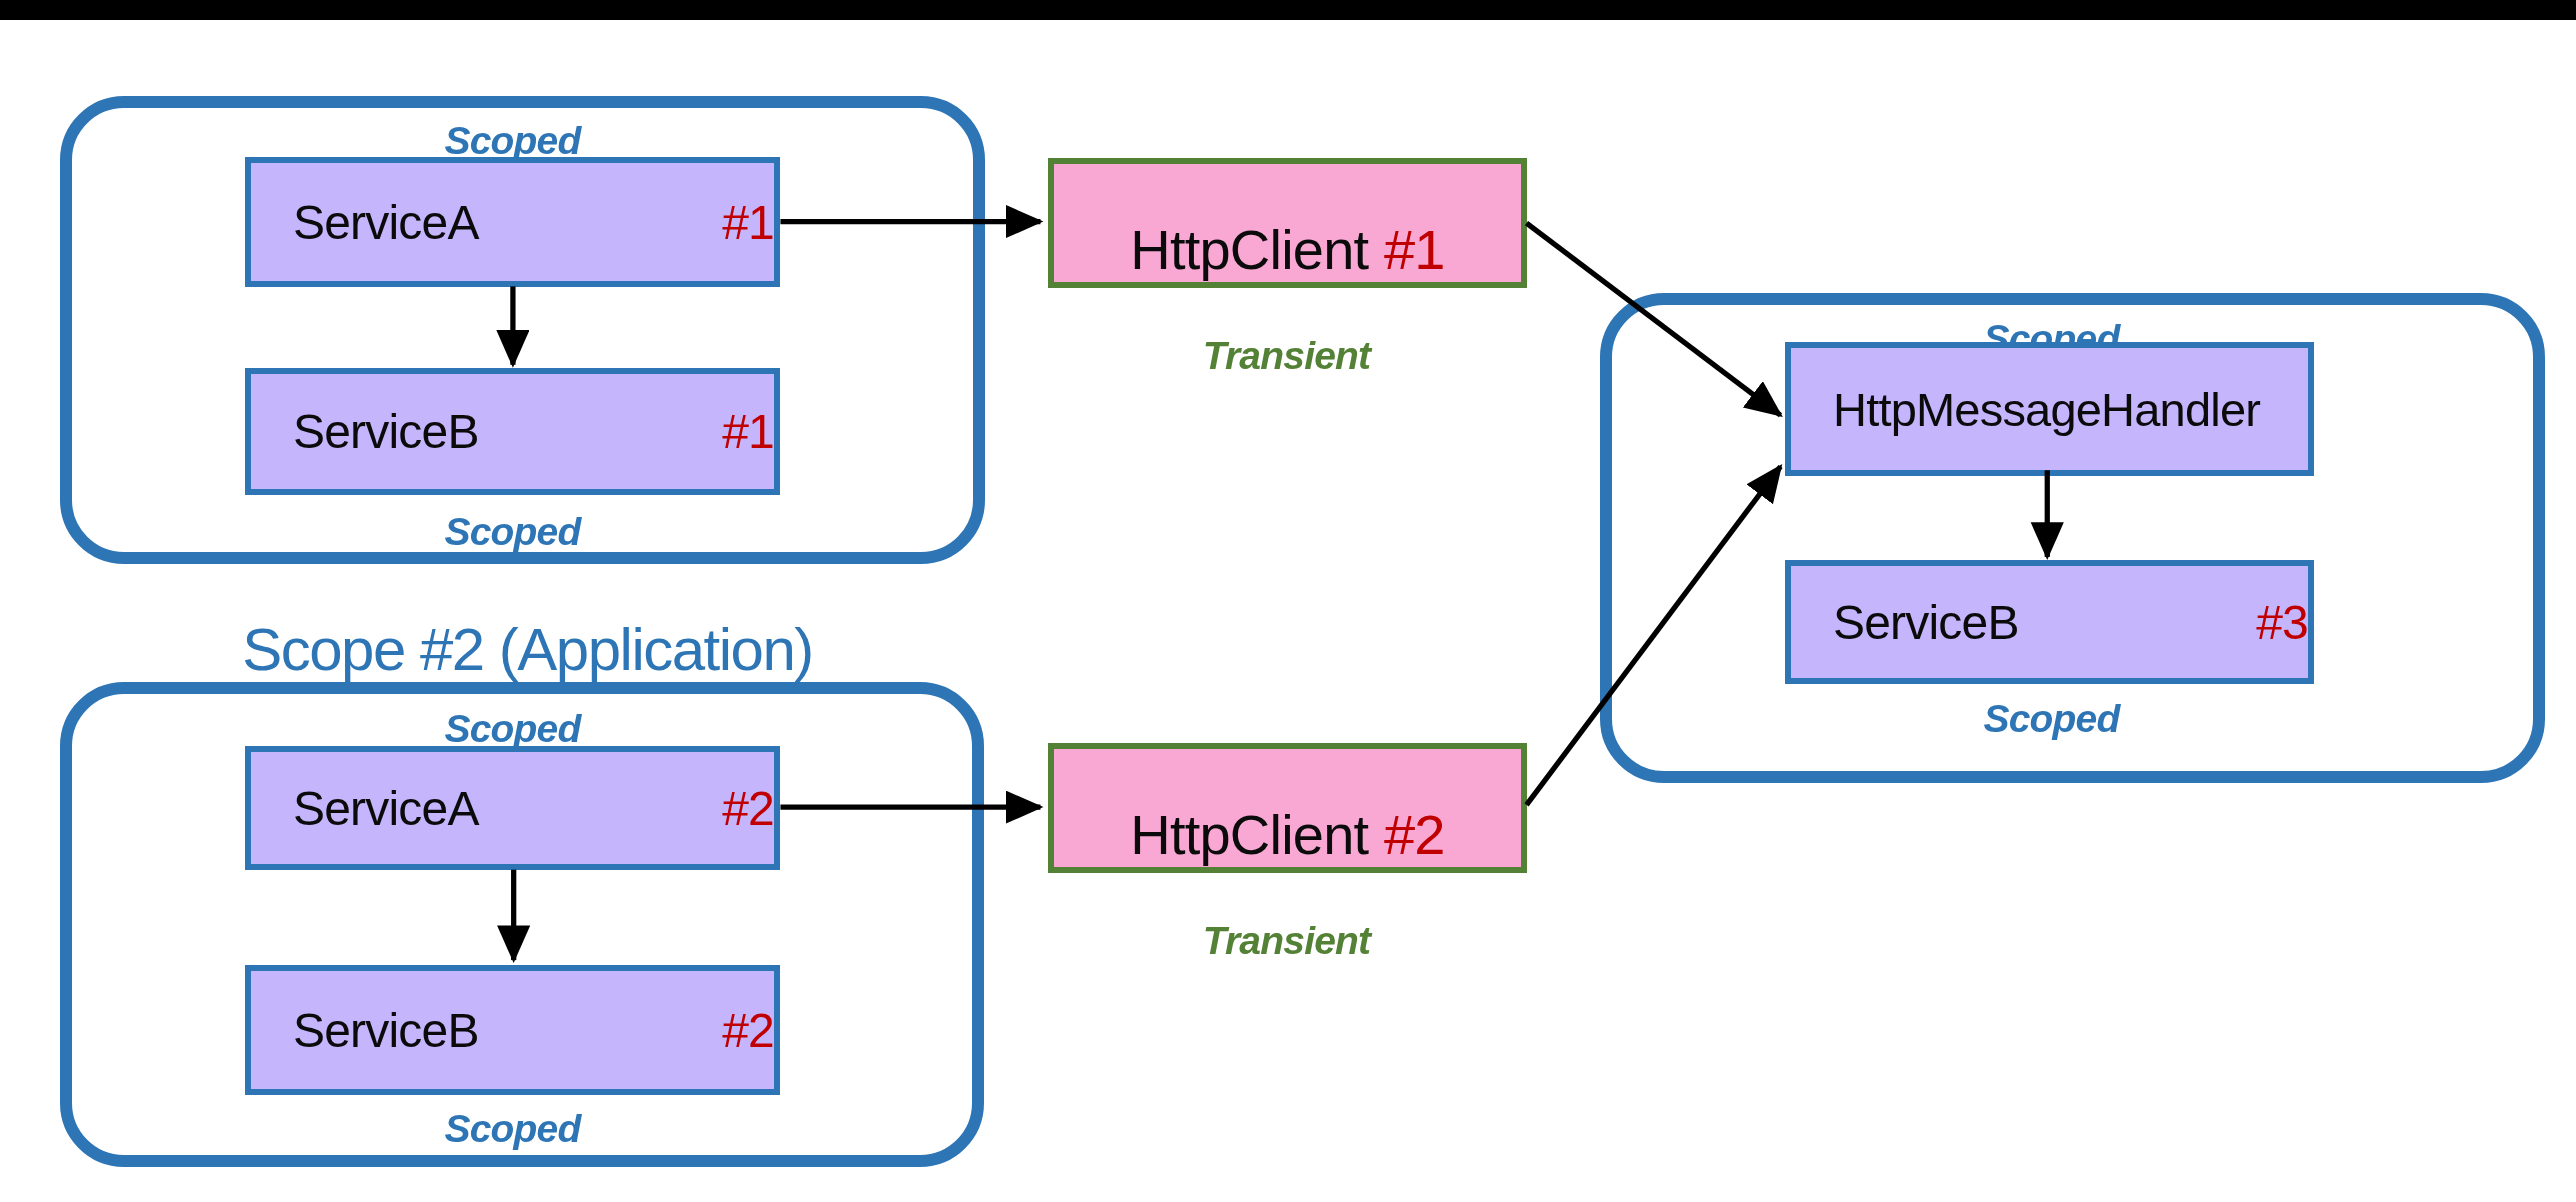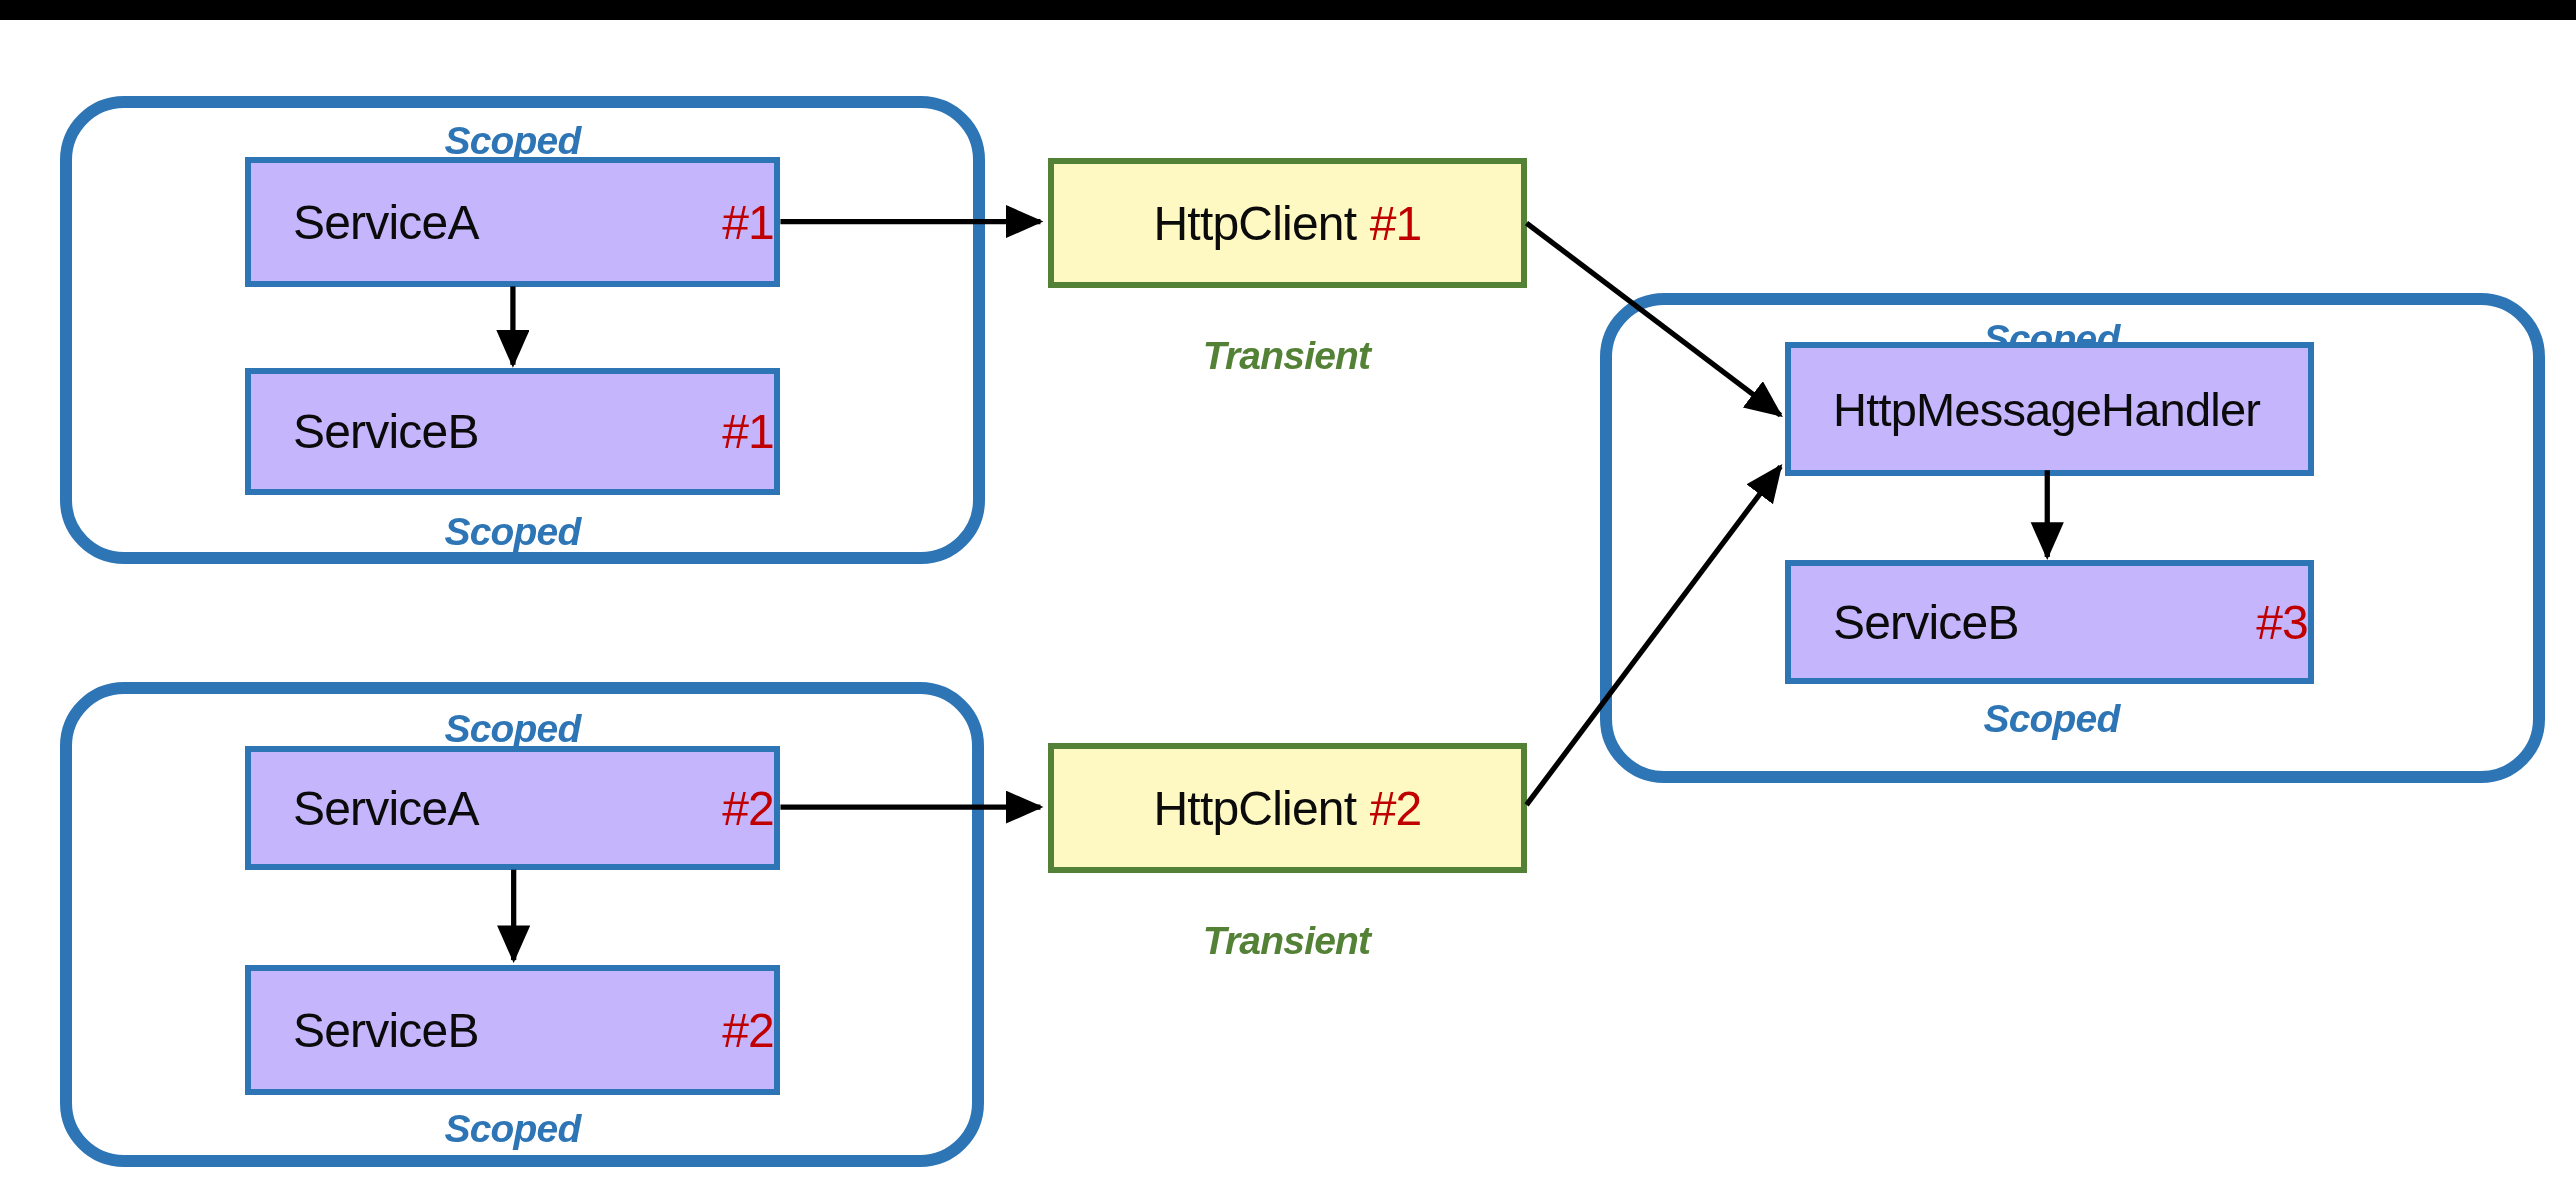--- a/index.html
+++ b/index.html
@@ -43,25 +43,25 @@
     border:6px solid #2E75B6;
     box-sizing:border-box;
     display:flex;align-items:center;justify-content:space-between;
     font-size:48px;letter-spacing:-0.8px;color:#0b0b0b;
     white-space:nowrap;
     padding-left:42px;
   }
   .svc-box.hmh{font-size:47px;}
   .client-box{
     position:absolute;
-    background:#fef9c3;
+    background:#f9a8d4;
     border:6px solid #538135;
     box-sizing:border-box;
-    display:flex;align-items:center;justify-content:center;
-    font-size:48px;letter-spacing:-0.8px;color:#0b0b0b;
+    display:flex;align-items:flex-end;justify-content:center;
+    font-size:56px;letter-spacing:-0.8px;color:#0b0b0b;
     white-space:nowrap;
   }
   .inst{color:#C00000;margin-left:0.28em;}
   .inst:empty{margin-left:0;}
   .lifetime-label{
     position:absolute;
     font-size:39px;font-style:italic;font-weight:700;
     letter-spacing:-0.8px;
     color:#538135;
     text-align:center;
@@ -95,20 +95,21 @@
   </div>
 
   <div class="scoped-label" style="left:324px;top:498px;width:377px;">Scoped</div>
 
   <div class="client-box" style="left:1048px;top:158px;width:479px;height:130px;">
     <span>HttpClient</span>
       <span class="inst">#1</span>
   </div>
   <div class="lifetime-label" style="left:1098px;top:294px;width:377px;">Transient</div>
 
+  <div class="scope-title" style="left:158px;top:618px;width:739px;">Scope #2 (Application)</div>
 
   <div class="scope-rect" style="left:60px;top:682px;width:924px;height:485px;"></div>
 
   <div class="scoped-label" style="left:324px;top:695px;width:377px;">Scoped</div>
 
   <div class="svc-box" style="left:245px;top:746px;width:535px;height:124px;">
     <span>ServiceA</span>
       <span class="inst">#2</span>
   </div>
 

